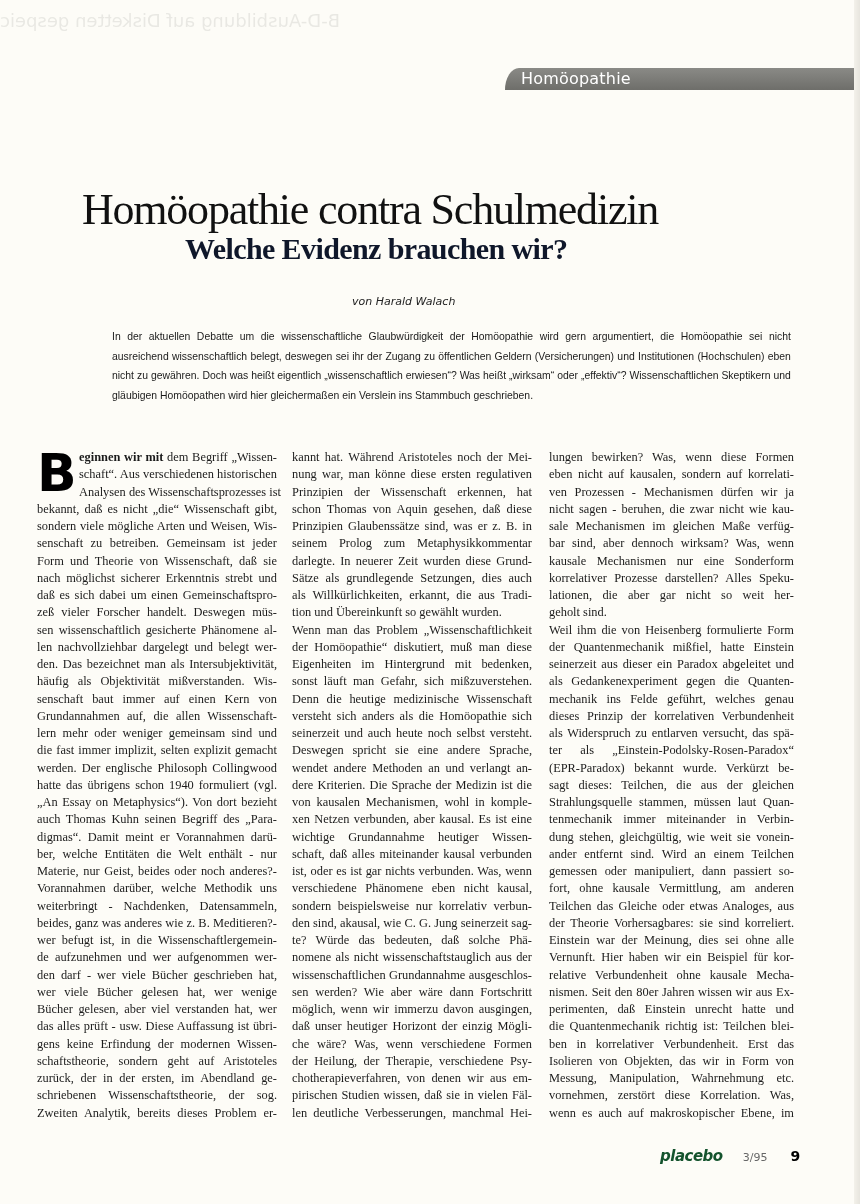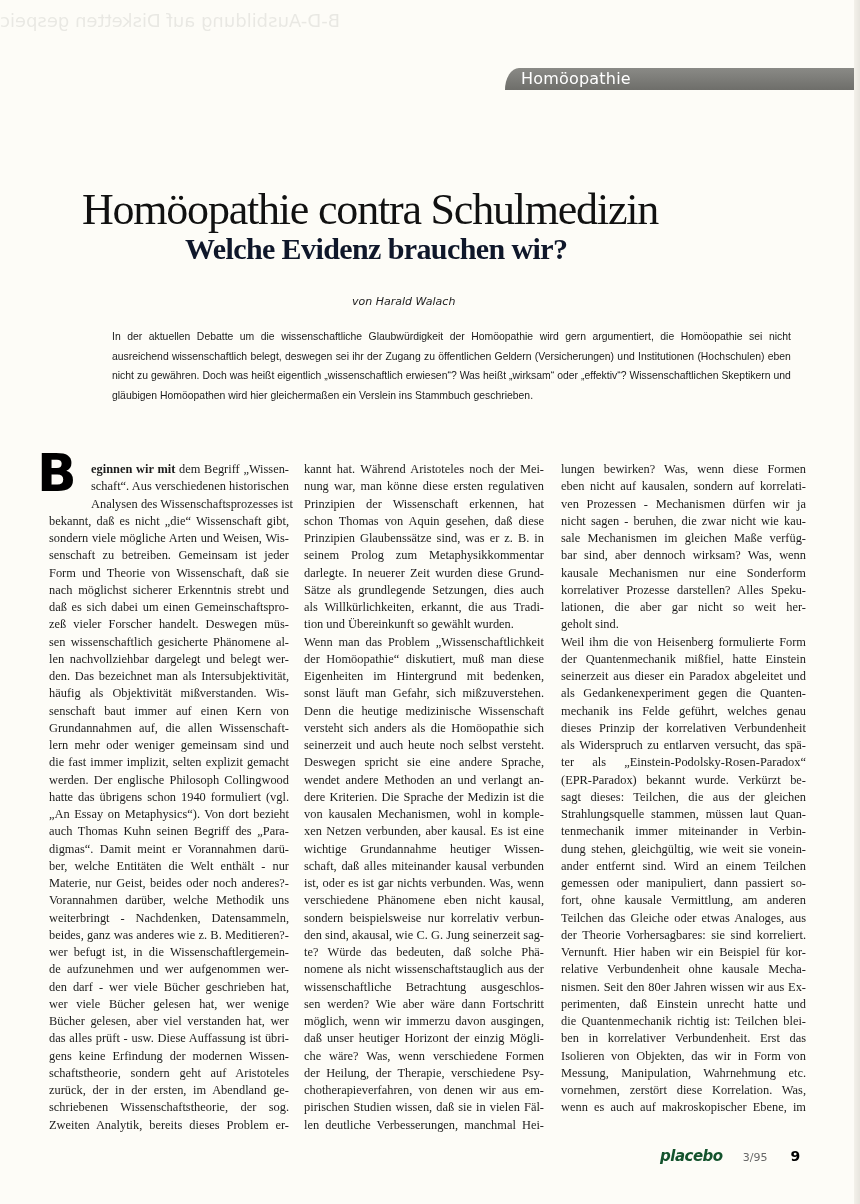--- a/index.html
+++ b/index.html
@@ -44,21 +44,21 @@
     .lead {
       position: absolute; left: 112px; top: 327px; width: 680px;
       font-family: "Liberation Sans", sans-serif; font-size: 11.2px; line-height: 19.5px;
       text-align: justify; color: #1a1a1a; margin: 0;
       transform: scaleX(0.93); transform-origin: left top;
       width: 730px;
     }
     .col {
       position: absolute; top: 449px; width: 240px;
       font-family: "Liberation Serif", serif; font-size: 12.4px; line-height: 17.25px;
-      color: #1b1b1b; margin: 12px;
+      color: #1b1b1b; margin: 0;
     }
     .col .line {
       display: block; text-align: justify; text-align-last: justify;
       white-space: nowrap; overflow: visible; height: 17.25px;
     }
     .col .line.last { text-align-last: left; }
     .col1 { left: 37px; }
     .col2 { left: 292px; }
     .col3 { left: 549px; width: 245px; }
     .dropcap {
@@ -161,21 +161,21 @@
     <span class="line">von kausalen Mechanismen, wohl in komple-</span>
     <span class="line">xen Netzen verbunden, aber kausal. Es ist eine</span>
     <span class="line">wichtige Grundannahme heutiger Wissen-</span>
     <span class="line">schaft, daß alles miteinander kausal verbunden</span>
     <span class="line">ist, oder es ist gar nichts verbunden. Was, wenn</span>
     <span class="line">verschiedene Phänomene eben nicht kausal,</span>
     <span class="line">sondern beispielsweise nur korrelativ verbun-</span>
     <span class="line">den sind, akausal, wie C. G. Jung seinerzeit sag-</span>
     <span class="line">te? Würde das bedeuten, daß solche Phä-</span>
     <span class="line">nomene als nicht wissenschaftstauglich aus der</span>
-    <span class="line">wissenschaftliche Betrachtung ausgeschlos-</span>
+    <span class="line">wissenschaftlichen Grundannahme ausgeschlos-</span>
     <span class="line">sen werden? Wie aber wäre dann Fortschritt</span>
     <span class="line">möglich, wenn wir immerzu davon ausgingen,</span>
     <span class="line">daß unser heutiger Horizont der einzig Mögli-</span>
     <span class="line">che wäre? Was, wenn verschiedene Formen</span>
     <span class="line">der Heilung, der Therapie, verschiedene Psy-</span>
     <span class="line">chotherapieverfahren, von denen wir aus em-</span>
     <span class="line">pirischen Studien wissen, daß sie in vielen Fäl-</span>
     <span class="line">len deutliche Verbesserungen, manchmal Hei-</span>
   </div>
 <div class="col col3">
@@ -200,20 +200,21 @@
     <span class="line">(EPR-Paradox) bekannt wurde. Verkürzt be-</span>
     <span class="line">sagt dieses: Teilchen, die aus der gleichen</span>
     <span class="line">Strahlungsquelle stammen, müssen laut Quan-</span>
     <span class="line">tenmechanik immer miteinander in Verbin-</span>
     <span class="line">dung stehen, gleichgültig, wie weit sie vonein-</span>
     <span class="line">ander entfernt sind. Wird an einem Teilchen</span>
     <span class="line">gemessen oder manipuliert, dann passiert so-</span>
     <span class="line">fort, ohne kausale Vermittlung, am anderen</span>
     <span class="line">Teilchen das Gleiche oder etwas Analoges, aus</span>
     <span class="line">der Theorie Vorhersagbares: sie sind korreliert.</span>
+    <span class="line">Einstein war der Meinung, dies sei ohne alle</span>
     <span class="line">Vernunft. Hier haben wir ein Beispiel für kor-</span>
     <span class="line">relative Verbundenheit ohne kausale Mecha-</span>
     <span class="line">nismen. Seit den 80er Jahren wissen wir aus Ex-</span>
     <span class="line">perimenten, daß Einstein unrecht hatte und</span>
     <span class="line">die Quantenmechanik richtig ist: Teilchen blei-</span>
     <span class="line">ben in korrelativer Verbundenheit. Erst das</span>
     <span class="line">Isolieren von Objekten, das wir in Form von</span>
     <span class="line">Messung, Manipulation, Wahrnehmung etc.</span>
     <span class="line">vornehmen, zerstört diese Korrelation. Was,</span>
     <span class="line">wenn es auch auf makroskopischer Ebene, im</span>

